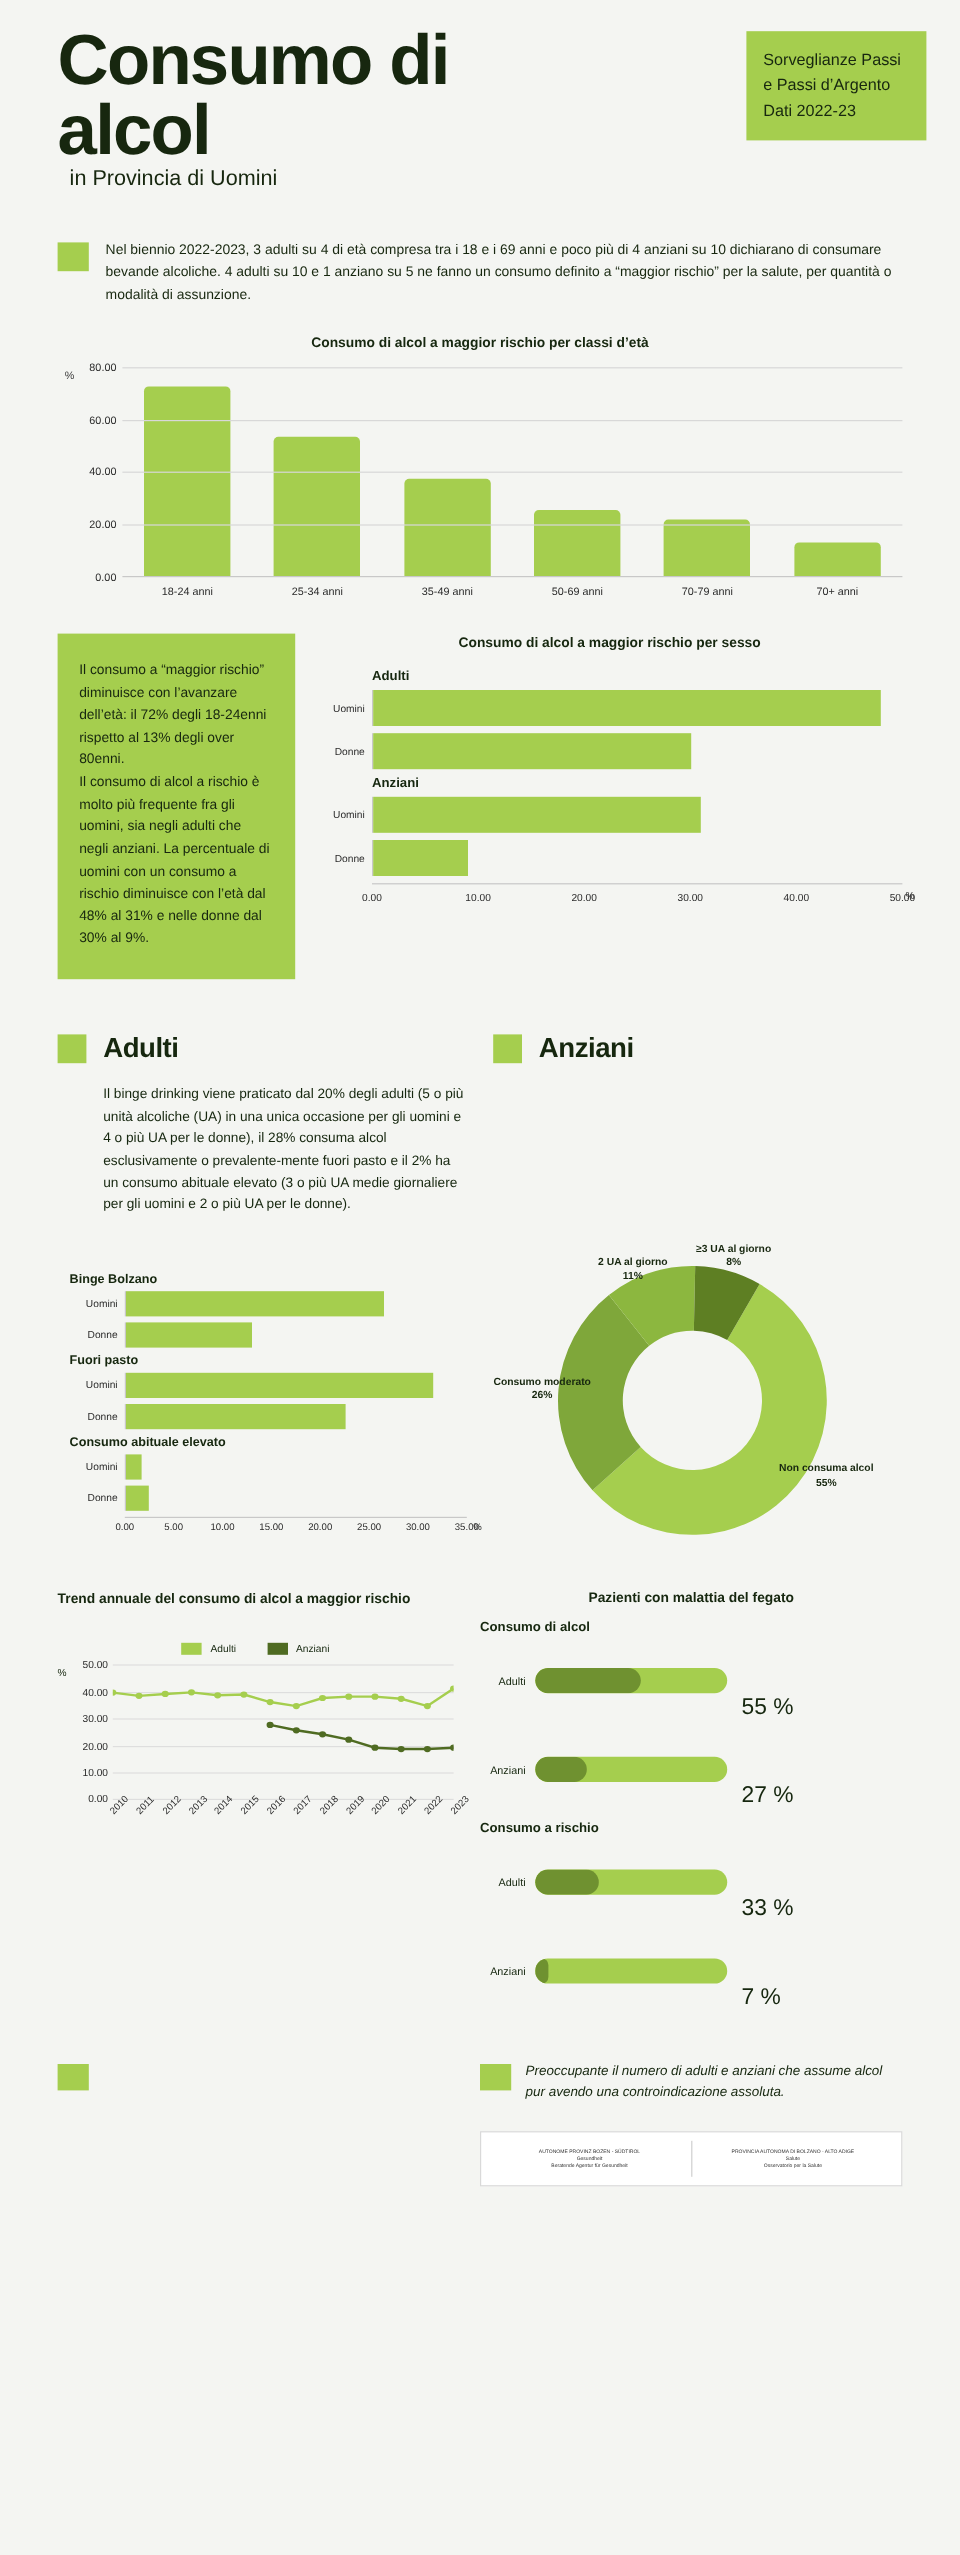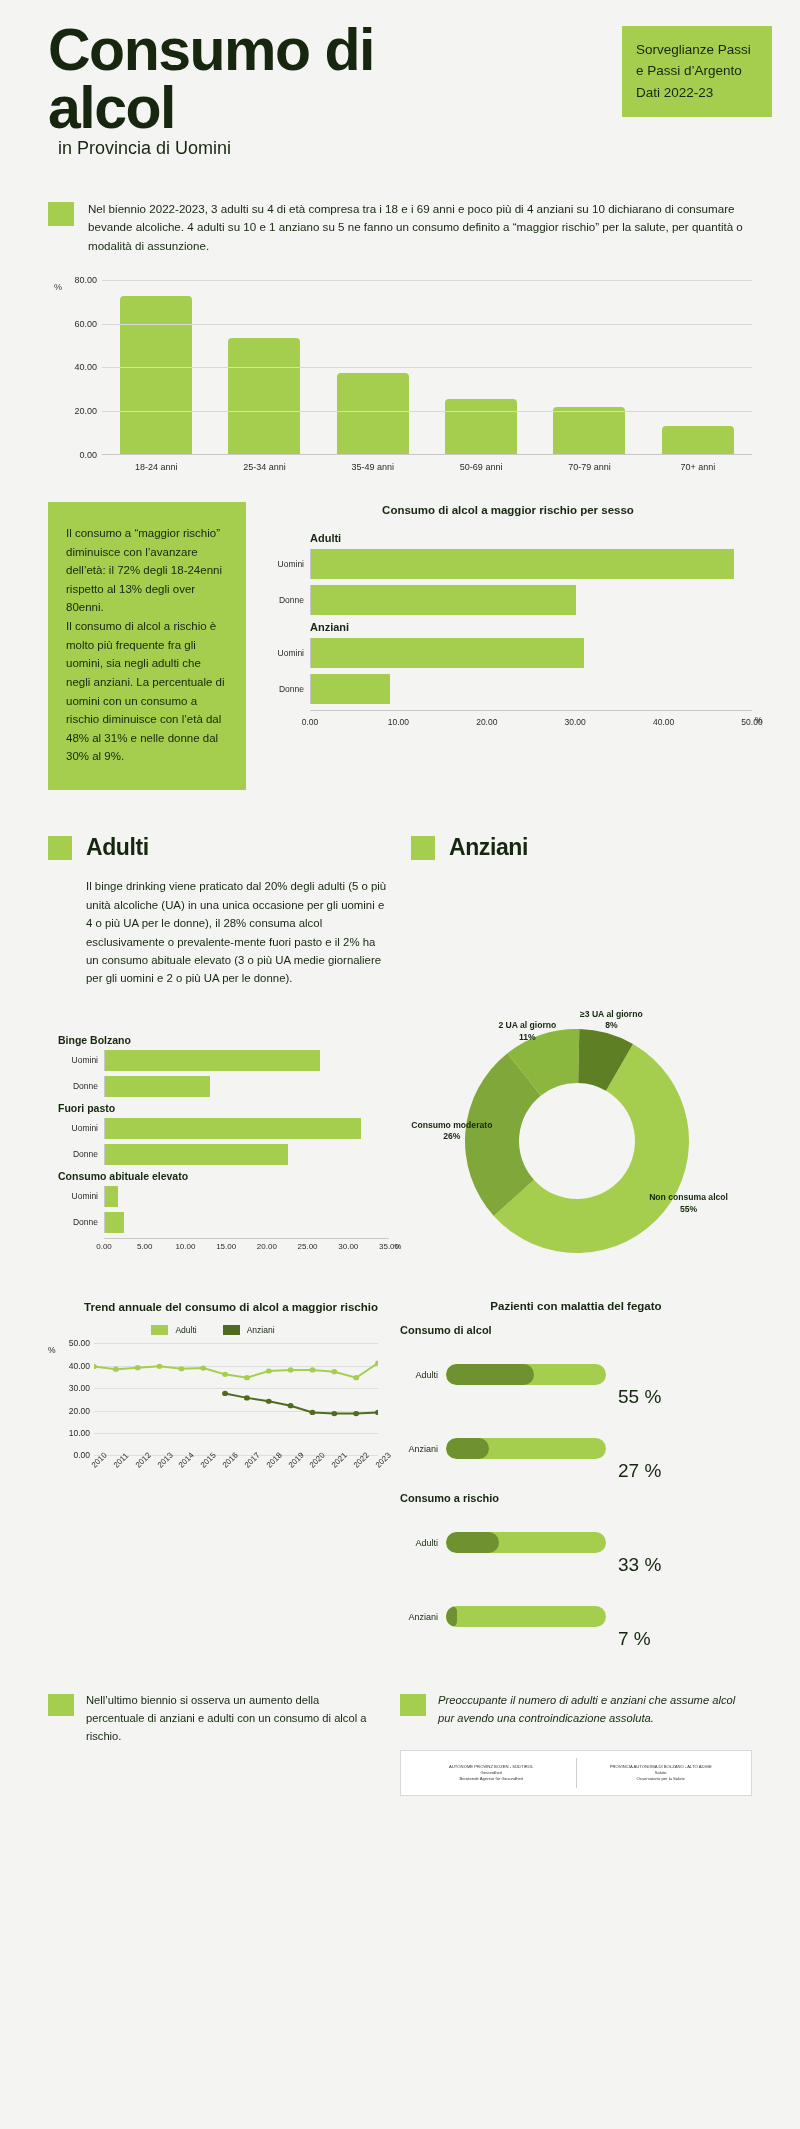--- a/index.html
+++ b/index.html
@@ -104,21 +104,21 @@
   .bg-axis span { position: absolute; font-size: 8px; color: #2b2b2b; transform: translateX(-50%); top: 3px; }
   .bg-pct { position: absolute; right: -16px; top: 2px; font-size: 9px; }
 
   
   .donut-wrap { position: relative; width: 248px; height: 238px; margin: 14px auto 0 auto; }
   .donut-lbl { position: absolute; font-size: 8.6px; font-weight: 700; text-align: center; line-height: 1.3; color:#17270f; }
 
   
   .bottom { display: flex; gap: 22px; margin: 40px 48px 0 48px; }
   .trend { width: 330px; }
-  .tr-title { font-size: 11.5px; font-weight: 700; text-align: right; line-height: 1.35; margin-bottom: 10px; }
+  .tr-title { font-size: 11.5px; font-weight: 700; text-align: left; line-height: 1.35; margin-bottom: 28px; }
   .tr-legend { display: flex; justify-content: center; gap: 26px; margin-bottom: 8px; }
   .tr-legend div { display: flex; align-items: center; gap: 7px; font-size: 8.5px; }
   .lg-box { width: 17px; height: 10px; }
   .tr-chart { display: flex; }
   .tr-pct { font-size: 8.5px; width: 12px; padding-top: 2px; }
   .tr-yaxis { width: 34px; position: relative; height: 112px; }
   .tr-yaxis span { position: absolute; right: 4px; font-size: 8.5px; transform: translateY(-50%); color:#2b2b2b; }
   .tr-plot { flex: 1; position: relative; height: 112px; }
   .tr-grid { position: absolute; left: 0; right: 0; height: 1px; background: #dedede; }
   .tr-xaxis { position: relative; margin-left: 46px; height: 40px; }
@@ -173,20 +173,21 @@
       </div>
     </div>
   </div>
 
   <div class="intro">
     <div class="swatch"></div>
     <p>Nel biennio 2022-2023, 3 adulti su 4 di età compresa tra i 18 e i 69 anni e poco più di 4 anziani su 10 dichiarano di consumare bevande alcoliche. 4 adulti su 10 e  1 anziano su 5 ne fanno un consumo definito a “maggior rischio” per la salute, per quantità o modalità di assunzione.</p>
   </div>
 
   <div class="chart1">
+    <div class="chart-title">Consumo di alcol a maggior rischio per classi d’età</div>
     <div class="c1-body">
       <div class="c1-ylab">%</div>
       <div class="c1-axis" id="c1-axis">
           <span style="top: 175px;">0.00</span>
           <span style="top: 131.25px;">20.00</span>
           <span style="top: 87.5px;">40.00</span>
           <span style="top: 43.75px;">60.00</span>
           <span style="top: 0px;">80.00</span>
         </div>
       <div class="c1-plot" id="c1-plot">
@@ -448,21 +449,20 @@
             </div>
             <div class="lv-val">7 %</div>
           </div>
         </div>
     </div>
   </div>
 
   <div class="footer">
     <div class="foot-note">
       <div class="swatch"></div>
-      <p>Nell’ultimo biennio si osserva un aumento della percentuale di anziani e adulti con un consumo di alcol a rischio.</p>
     </div>
     <div class="foot-right">
       <div class="foot-green">
         <div class="swatch"></div>
         <p>Preoccupante il numero di adulti e anziani che assume alcol pur avendo una controindicazione assoluta.</p>
       </div>
       <div class="logos">
         <div class="logo-cell" style="white-space: pre-line;">AUTONOME PROVINZ BOZEN - SÜDTIROL
 Gesundheit
 Beratende Agentur für Gesundheit</div>

